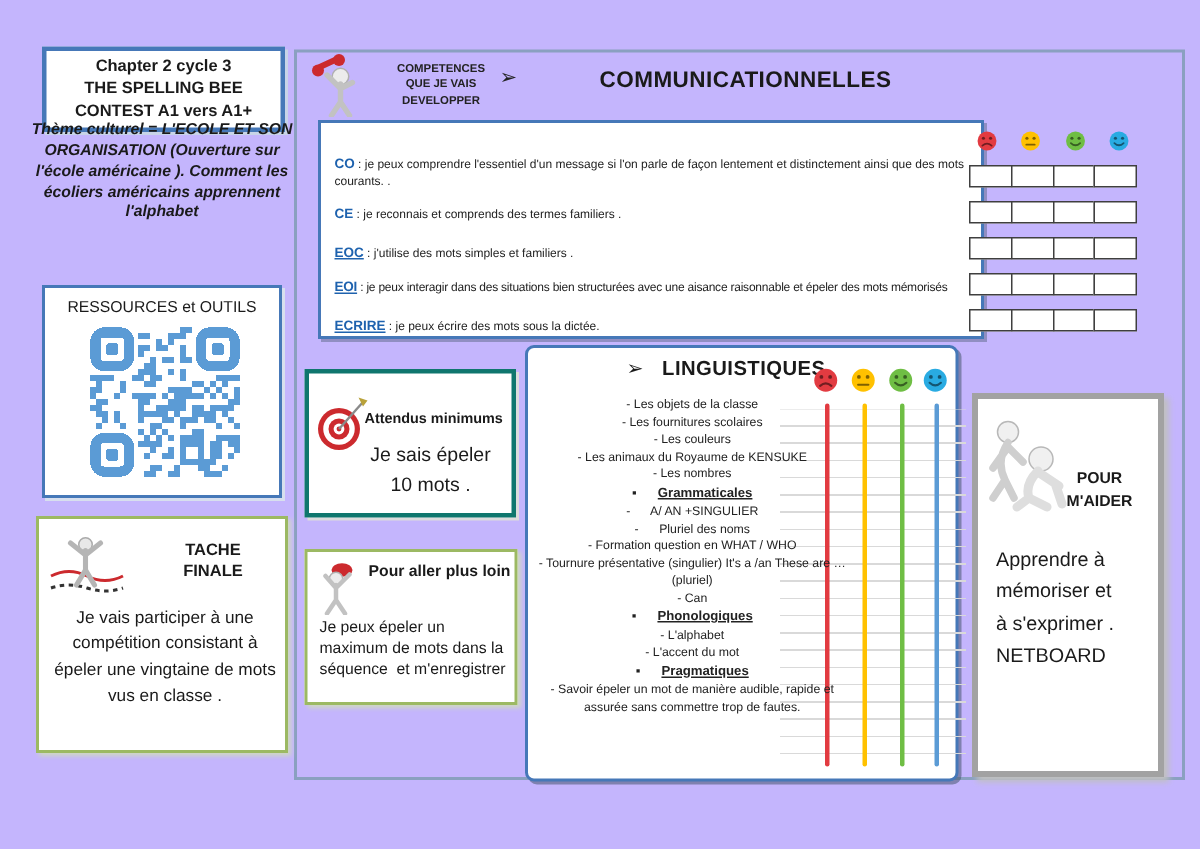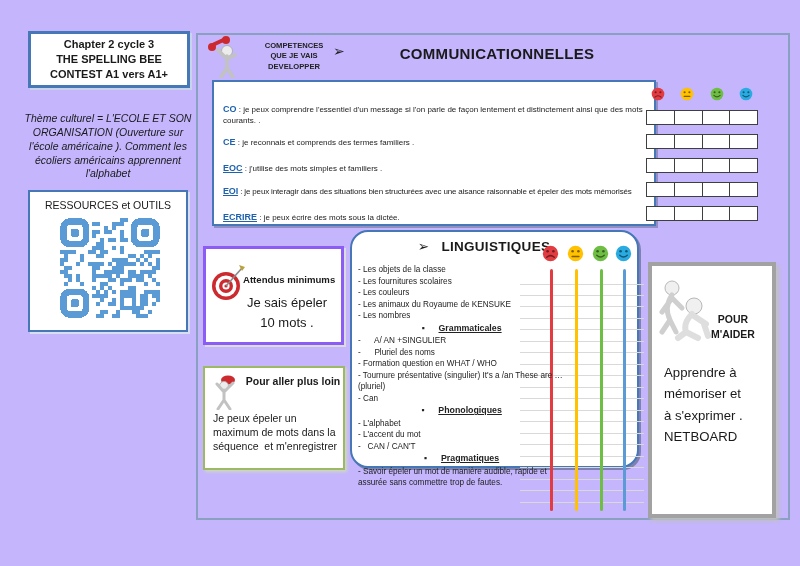--- a/index.html
+++ b/index.html
@@ -7,21 +7,21 @@
         font-family:"Liberation Sans","DejaVu Sans",sans-serif;color:#1a1a1a;}
   .abs{position:absolute;}
   .box{position:absolute;background:#fff;box-sizing:border-box;}
   .ctr{text-align:center;}
   .bold{font-weight:bold;}
   
   #outer-frame{left:196px;top:33px;width:594px;height:487px;border:2px solid #8aa0c0;background:transparent;}
   
   #chapter-box{left:28px;top:31px;width:162px;height:57px;border:3px solid #4678B8;box-shadow:2px 2px 0 #c8d4e8;
                display:flex;flex-direction:column;justify-content:center;font-size:11px;font-weight:bold;line-height:1.35;}
-  #theme-text{left:20px;top:112px;width:176px;font-size:10.5px;font-style:italic;font-weight:normal;line-height:1.32;}
+  #theme-text{left:20px;top:80px;width:176px;font-size:10.5px;font-style:italic;font-weight:bold;line-height:1.32;}
   #ressources-box{left:28px;top:190px;width:160px;height:142px;border:2px solid #4678B8;box-shadow:2px 2px 0 #d7dfee;}
   #ressources-title{left:0;top:7px;width:100%;font-size:10.5px;}
   #qr-wrap{left:30px;top:26px;width:100px;height:108px;}
   #tache-box{left:24px;top:344px;width:168px;height:158px;border:2px solid #9CB963;box-shadow:2px 2px 3px #cfd8c2;}
   #tache-title{left:72px;top:14px;width:88px;font-size:11px;font-weight:bold;line-height:1.3;}
   #tache-body{left:8px;top:58px;width:152px;font-size:11.5px;line-height:1.5;}
   
   #comp-icon{left:205px;top:36px;width:38px;height:42px;}
   #comp-label{left:246px;top:41px;width:96px;font-size:7.6px;font-weight:bold;line-height:1.35;color:#222;}
   #comm-arrow{left:333px;top:43px;font-size:14px;color:#222;}
@@ -32,38 +32,38 @@
   .sk-label{font-weight:bold;color:#1E62AE;font-size:9px;}
   .sk-label.u{text-decoration:underline;}
   .nowrap{white-space:nowrap;}
   
   #rubric{left:432px;top:5px;width:112px;}
   #rubric-smileys{display:flex;justify-content:space-between;padding:0 5px;height:14px;}
   .g-row{display:flex;margin-top:9px;}
   .g-cell{width:27px;height:13px;border:1px solid #3f3f3f;margin-left:-1px;background:#fff;}
   .g-row .g-cell:first-child{margin-left:0;}
   
-  #attendus-box{left:203px;top:246px;width:141px;height:99px;border:3px solid #8b5cf6;box-shadow:2px 2px 0 #dcdcdc;}
+  #attendus-box{left:203px;top:246px;width:141px;height:99px;border:3px solid #0f766e;box-shadow:2px 2px 0 #dcdcdc;}
   #attendus-title{left:37px;top:25px;width:102px;font-size:9.6px;font-weight:bold;white-space:nowrap;}
   #attendus-body{left:28px;top:44px;width:106px;font-size:13px;line-height:1.55;}
   
   #loin-box{left:203px;top:366px;width:142px;height:104px;border:2px solid #9CB963;box-shadow:2px 2px 3px #cfd8c2;}
   #loin-title{left:40px;top:7px;width:96px;font-size:10.5px;font-weight:bold;line-height:1.25;}
   #loin-body{left:8px;top:44px;width:130px;font-size:10.5px;line-height:1.32;white-space:pre-wrap;}
   
-  #ling-box{left:350px;top:230px;width:289px;height:238px;border:2px solid #4678B8;border-radius:18px;box-shadow:2px 2px 0 #44546a88;}
+  #ling-box{left:350px;top:230px;width:289px;height:291px;border:2px solid #4678B8;border-radius:6px;box-shadow:2px 2px 0 #44546a88;}
   #ling-title-row{left:24px;top:6px;width:216px;font-size:13.5px;font-weight:bold;letter-spacing:.3px;}
   #ling-rules{left:168px;top:41px;width:124px;height:234px;z-index:1;
      background:repeating-linear-gradient(to bottom,transparent 0,transparent 10.5px,#d9d9d9 10.5px,#d9d9d9 11.5px);}
   .vline{position:absolute;top:37px;height:242px;width:3px;border-radius:2px;z-index:2;}
   .lg-smiley{position:absolute;top:13px;width:17px;height:17px;z-index:3;}
   #ling-content{left:6px;top:32px;width:207px;font-size:8.2px;line-height:11.5px;color:#222;z-index:2;}
   .li-head{text-align:center;font-size:8.8px;font-weight:bold;margin:1px 0;}
   .li-head .hw{text-decoration:underline;margin-left:14px;}
-  .li{white-space:pre-wrap;}
+  .li{white-space:pre-wrap;text-align:center;}
   
   #aide-box{left:648px;top:262px;width:128px;height:256px;border:4px solid #A2A2A2;box-shadow:3px 3px 4px #c0c0c0;}
   #aide-title{right:8px;top:46px;width:62px;font-size:10.5px;font-weight:bold;line-height:1.4;}
   #aide-body{left:12px;top:96px;width:106px;font-size:13.2px;line-height:1.62;}
   svg{display:block;}
 </style>
 </head>
 <body>
 
 <svg width="0" height="0" style="position:absolute">
@@ -311,20 +311,35 @@
             <rect x="13" y="24" width="1.04" height="1.04"></rect>
             <rect x="14" y="24" width="1.04" height="1.04"></rect>
             <rect x="19" y="24" width="1.04" height="1.04"></rect>
             <rect x="20" y="24" width="1.04" height="1.04"></rect>
             <rect x="21" y="24" width="1.04" height="1.04"></rect>
           </g>
       </svg>
     </div>
   </div>
 
+  <div class="box" id="tache-box">
+    <span class="abs" style="left:6px;top:8px">
+      <svg width="52" height="44" viewBox="0 0 52 44">
+        <path d="M2 30 Q14 24 26 30 T50 30" stroke="#cc2a2e" stroke-width="2" fill="none"></path>
+        <path d="M2 38 Q14 34 26 38 T50 38" stroke="#333" stroke-width="2" fill="none" stroke-dasharray="3 3"></path>
+        <circle cx="25" cy="9" r="4.5" fill="#e8e8e8" stroke="#aaa"></circle>
+        <path d="M25 13 L25 26 M25 16 L15 8 M25 16 L35 8 M25 26 L19 36 M25 26 L31 36" stroke="#b5b5b5" stroke-width="3.4" fill="none" stroke-linecap="round"></path>
+      </svg>
+    </span>
+    <div class="abs ctr" id="tache-title">
+      <div>TACHE</div>
+      <div>FINALE</div>
+    </div>
+    <div class="abs ctr" id="tache-body">Je vais participer à une compétition consistant à épeler une vingtaine de mots vus en classe .</div>
+  </div>
 
   <span class="abs" id="comp-icon">
     <svg width="38" height="42" viewBox="0 0 38 42">
       <rect x="6" y="4" width="16" height="4" rx="2" transform="rotate(-25 14 6)" fill="#cc2a2e"></rect>
       <circle cx="7" cy="11" r="4" fill="#cc2a2e"></circle>
         <circle cx="21" cy="4" r="4" fill="#cc2a2e"></circle>
       <circle cx="22" cy="15" r="5.5" fill="#ececec" stroke="#b0b0b0"></circle>
       <path d="M22 20 L22 32 M22 23 L13 14 M22 23 L30 19 M22 32 L16 41 M22 32 L28 41" stroke="#c2c2c2" stroke-width="3.6" fill="none" stroke-linecap="round"></path>
     </svg>
   </span>
@@ -454,21 +469,20 @@
       <div class="li">- Les nombres</div>
       <div class="li-head"><span>▪</span><span class="hw">Grammaticales</span></div>
       <div class="li">-      A/ AN +SINGULIER</div>
       <div class="li">-      Pluriel des noms</div>
       <div class="li">- Formation question en WHAT / WHO</div>
       <div class="li">- Tournure présentative (singulier) It's a /an These are …(pluriel)</div>
       <div class="li">- Can</div>
       <div class="li-head"><span>▪</span><span class="hw">Phonologiques</span></div>
       <div class="li">- L'alphabet</div>
       <div class="li">- L'accent du mot</div>
-      <div class="li">-   CAN / CAN'T</div>
       <div class="li-head"><span>▪</span><span class="hw">Pragmatiques</span></div>
       <div class="li">- Savoir épeler un mot de manière audible, rapide et assurée sans commettre trop de fautes.</div>
     </div>
   </div>
 
   <div class="box" id="aide-box">
     <span class="abs" style="left:4px;top:12px">
       <svg width="58" height="64" viewBox="0 0 58 64">
         <circle cx="16" cy="10" r="7" fill="#f0f0f0" stroke="#b8b8b8"></circle>
         <path d="M16 17 C10 26 10 34 14 42 M16 20 L6 34 M16 20 L26 30 M14 42 L6 54 M14 42 L20 54" stroke="#cfcfcf" stroke-width="5" fill="none" stroke-linecap="round"></path>

